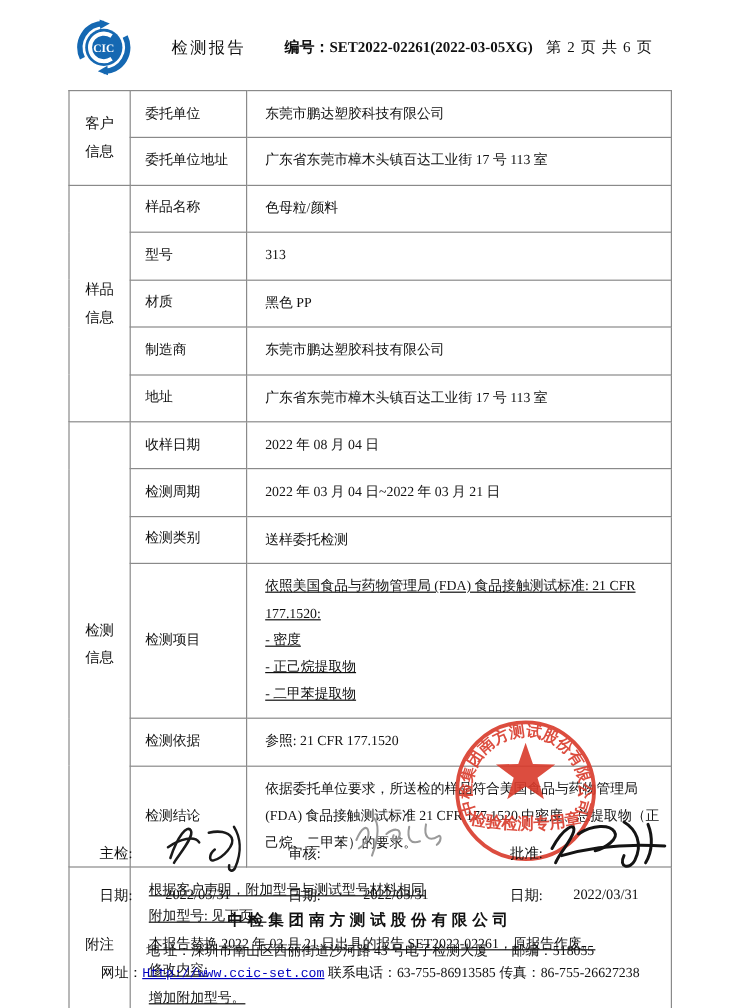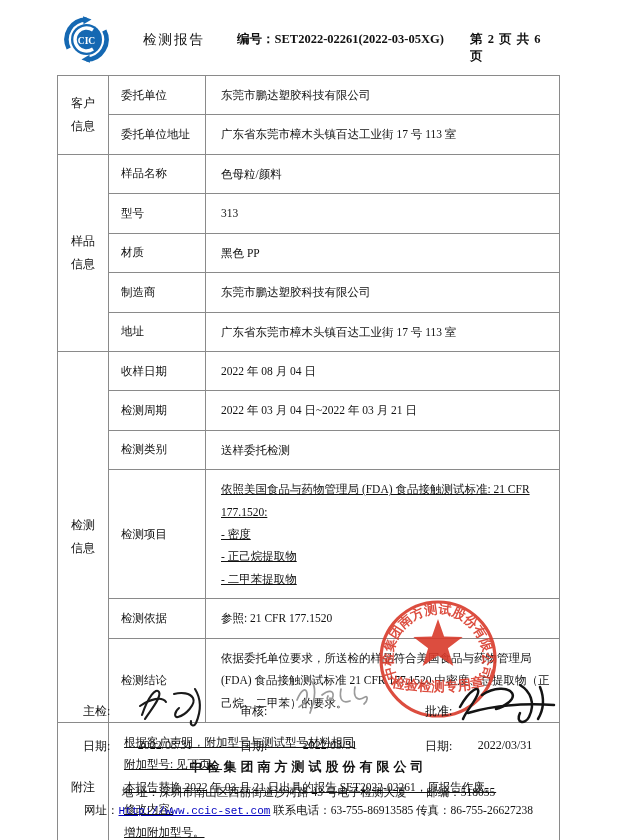--- a/index.html
+++ b/index.html
@@ -9,21 +9,21 @@
     font-family:"Liberation Serif","DejaVu Serif",serif;
     color:#111; font-size:11.5px;
   }
   .content { position:absolute; left:57px; top:0; width:502px; }
 
   
   .header { position:relative; height:75px; }
   .logo { position:absolute; left:6px; top:16px; width:47px; height:47px; }
   .doc-title { position:absolute; left:86px; top:31px; font-weight:normal; font-size:13.5px; letter-spacing:2px; }
   .report-no { position:absolute; left:180px; top:31px; font-weight:bold; font-size:12.5px; }
-  .page-info { position:absolute; left:413px; top:31px; font-weight:bold; font-size:12.5px; letter-spacing:1px; }
+  .page-info { position:absolute; left:398px; top:31px; font-weight:normal; font-size:12.5px; letter-spacing:1px; }
 
   
   table.report { border-collapse:collapse; width:502px; table-layout:fixed; }
   table.report td { border:1px solid #8a8a8a; vertical-align:middle; }
   col.c1 { width:51px; } col.c2 { width:97px; } col.c3 { width:354px; }
   td.sec { text-align:center; font-size:12px; }
   td.sec .secline { line-height:1.9; }
   td.lbl { padding:8px 4px 8px 12px; line-height:1.5; }
   td.val { padding:8px 6px 8px 15px; line-height:1.95; }
   tr.simple td.lbl, tr.simple td.val { height:33px; }

